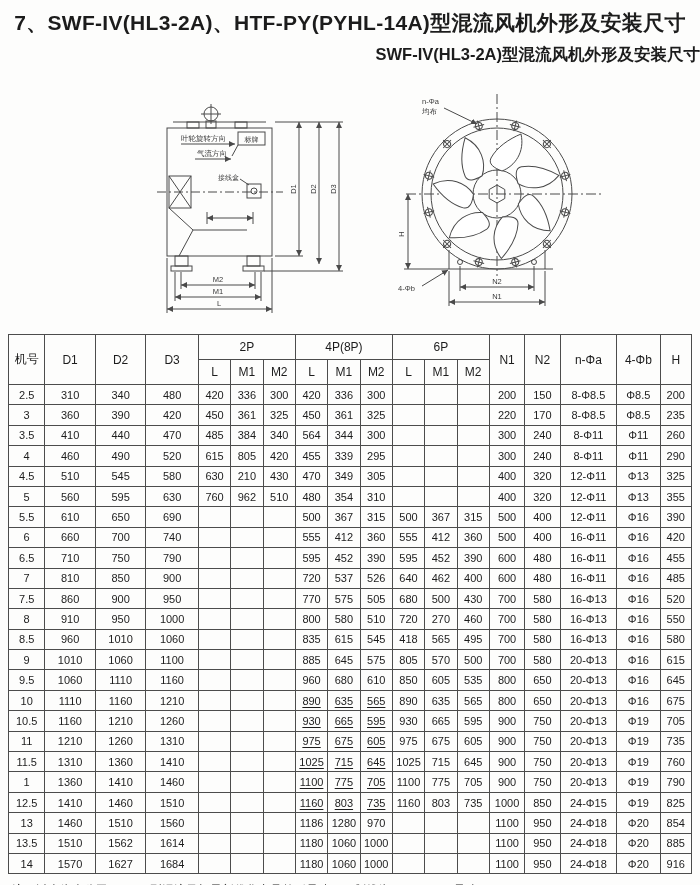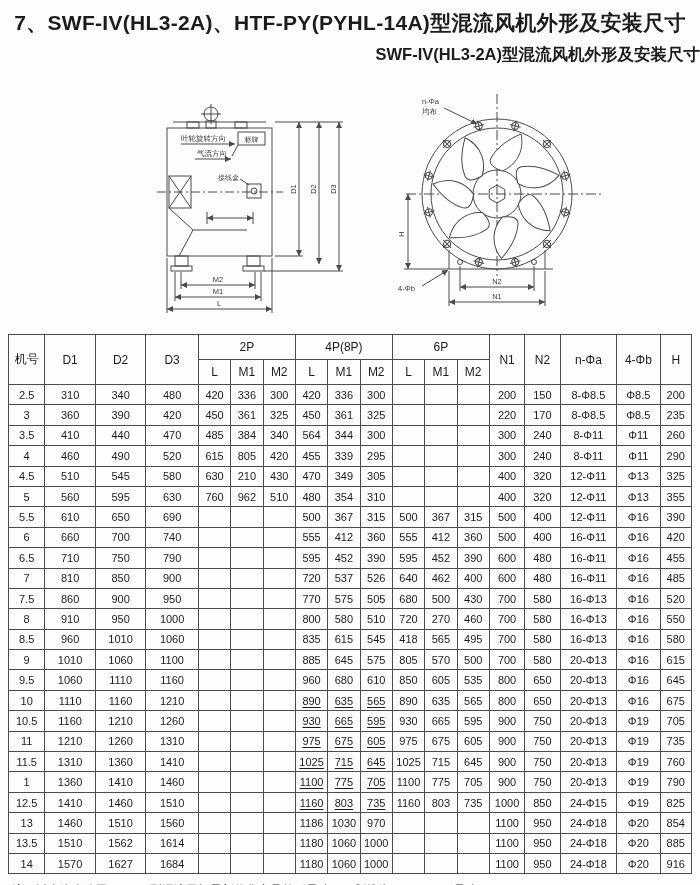--- a/index.html
+++ b/index.html
@@ -624,21 +624,21 @@
       </tr>
       <tr>
         <td>13</td>
         <td>1460</td>
         <td>1510</td>
         <td>1560</td>
         <td></td>
         <td></td>
         <td></td>
         <td>1186</td>
-        <td>1030</td>
+        <td>1280</td>
         <td>970</td>
         <td></td>
         <td></td>
         <td></td>
         <td>1100</td>
         <td>950</td>
         <td>24-Φ18</td>
         <td>Φ20</td>
         <td>854</td>
       </tr>

